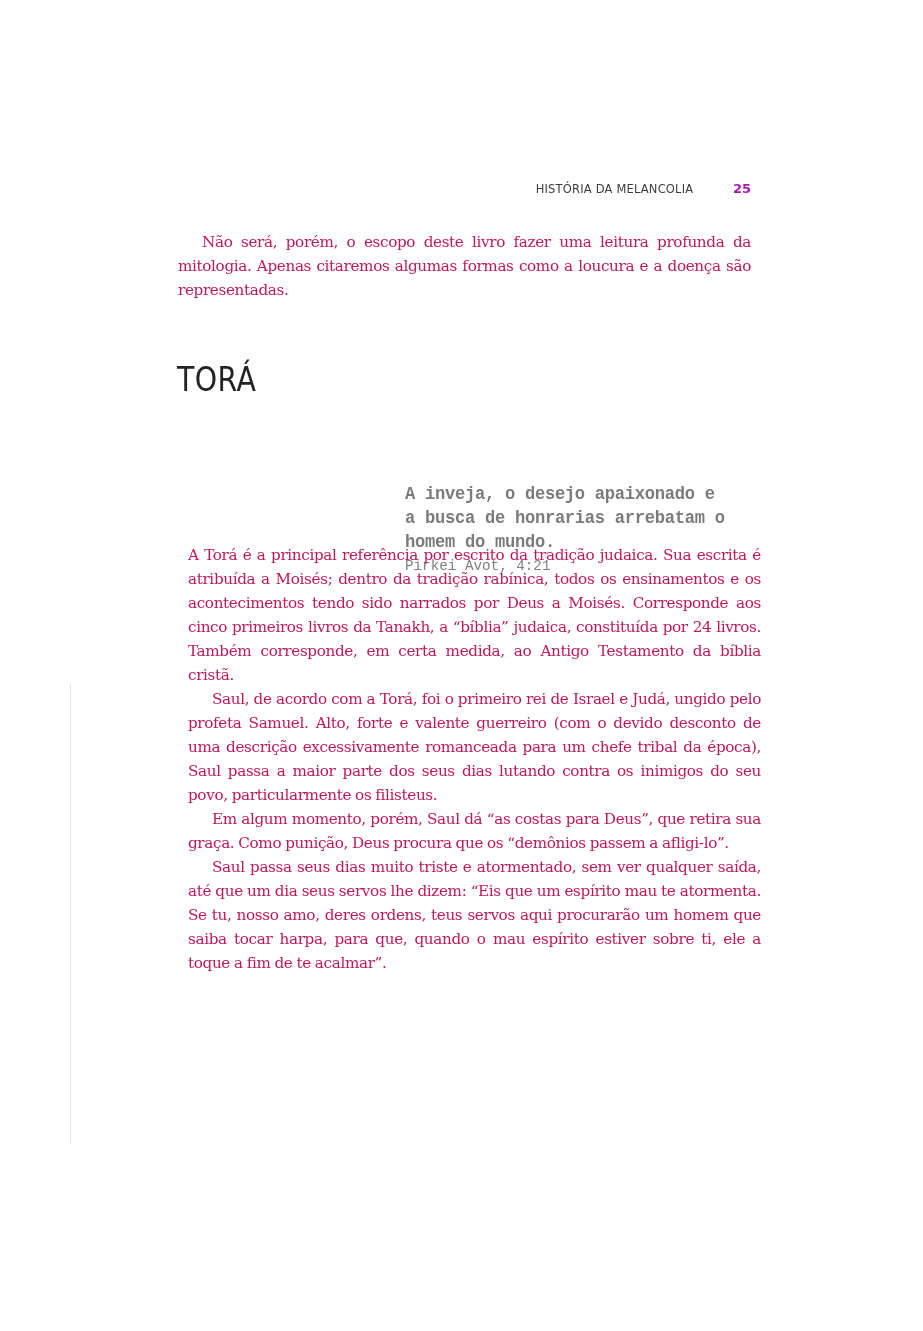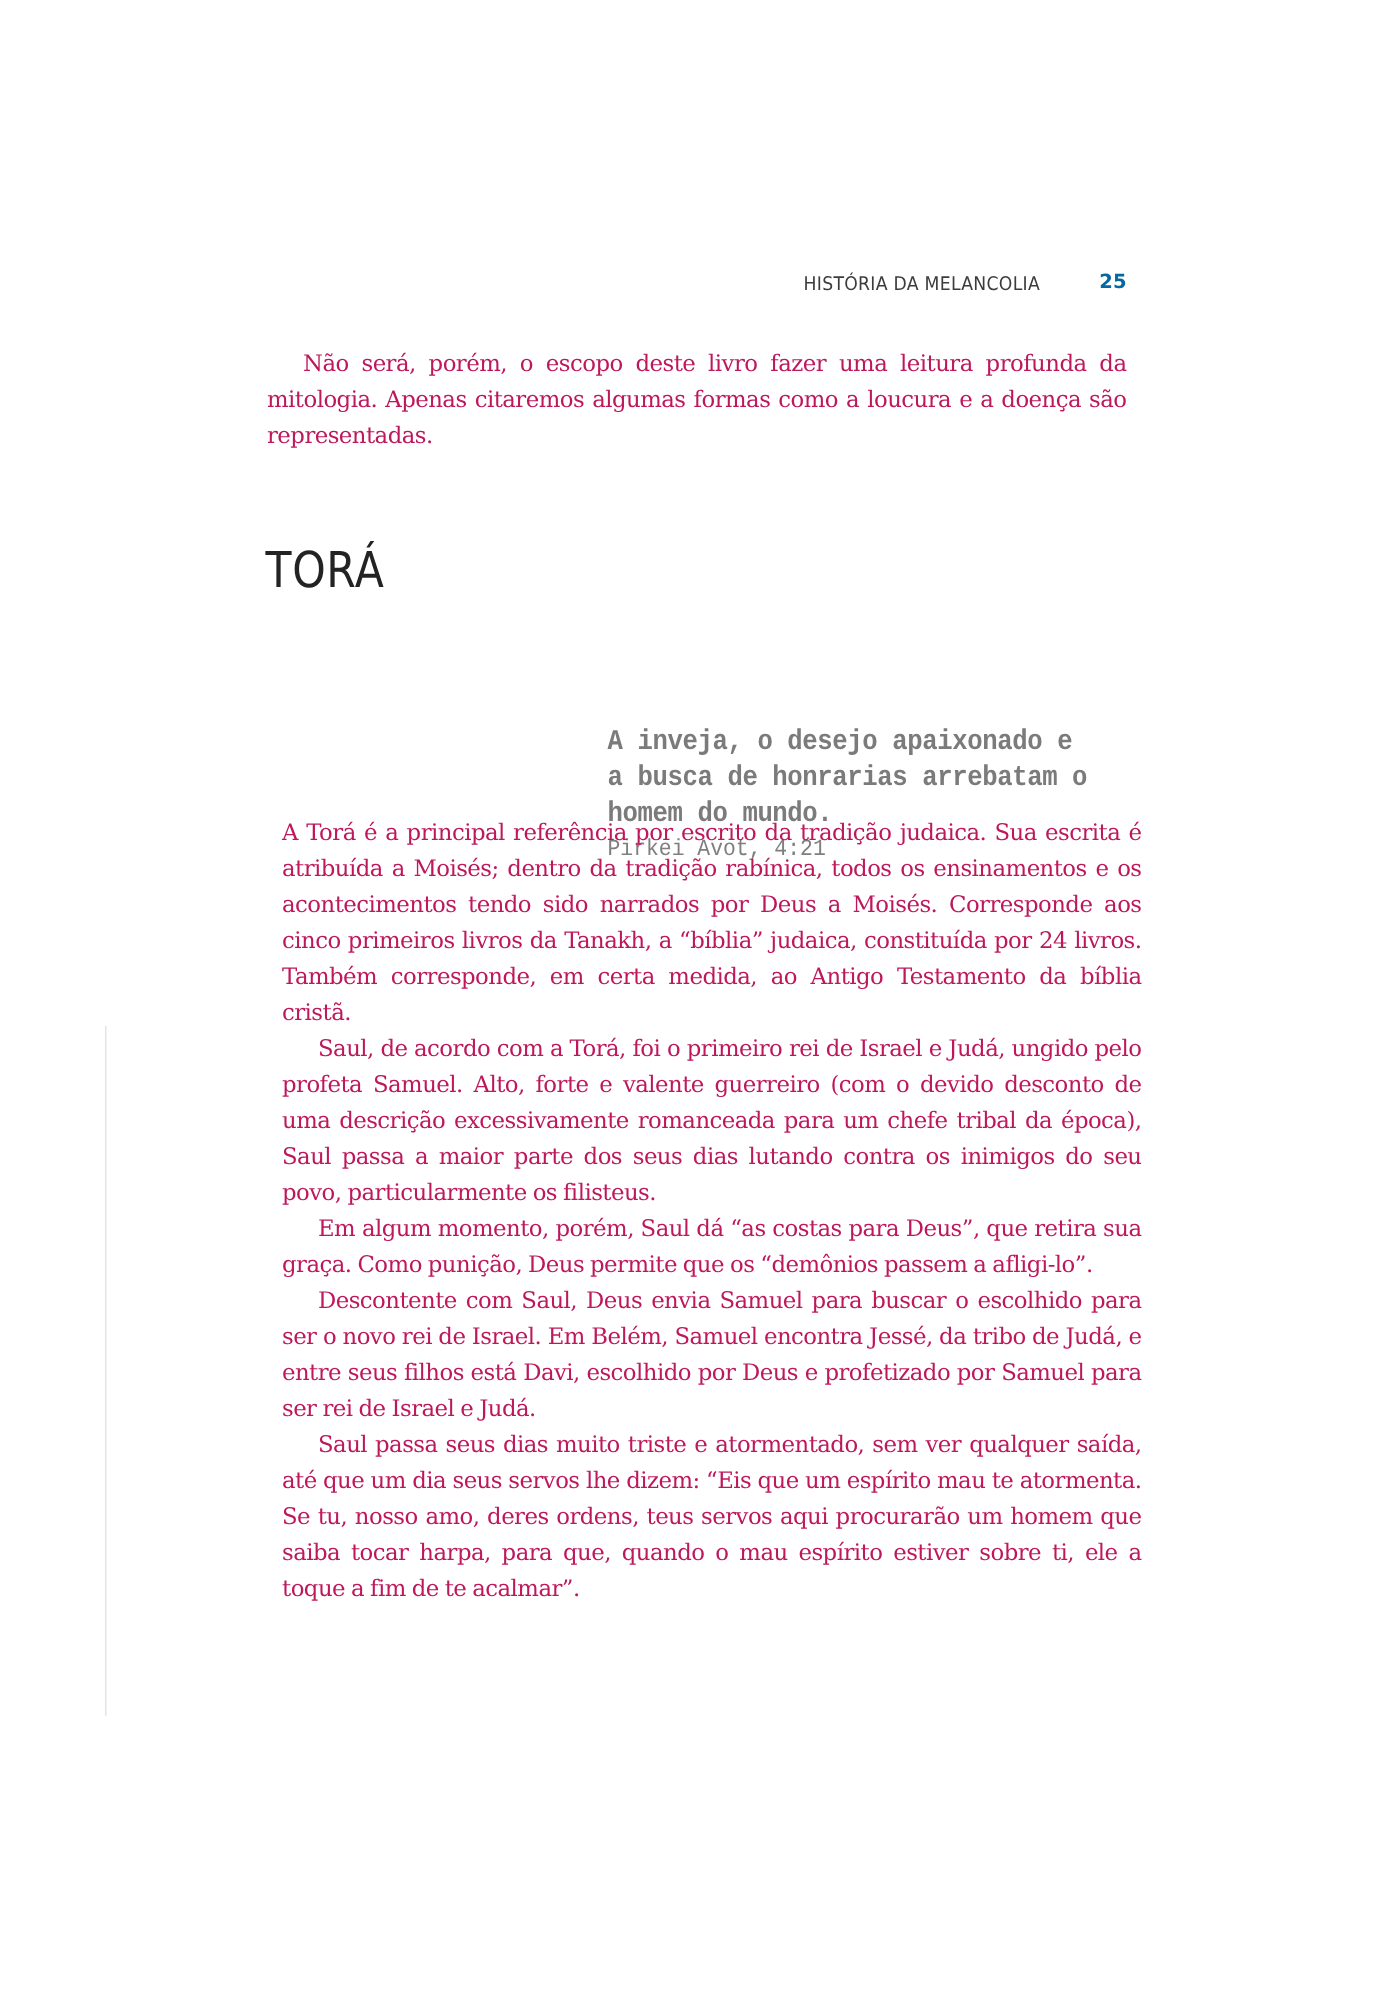--- a/index.html
+++ b/index.html
@@ -49,21 +49,21 @@
       font-family: "DejaVu Sans", sans-serif;
       transform: scaleX(0.92);
       transform-origin: right center;
     }
     .page-number {
       position: absolute;
       right: 0;
       top: 0;
       font-size: 13px;
       font-weight: bold;
-      color: #0369a1;
+      color: #a21caf;
       font-family: "DejaVu Sans", sans-serif;
     }
     .body-text {
       position: absolute;
       left: 178px;
       width: 573px;
       font-family: "DejaVu Serif", serif;
       font-size: 15.2px;
       line-height: 24px;
       color: #be185d;
@@ -146,18 +146,17 @@
   <h2 class="section-heading">TORÁ</h2>
 
   <div class="epigraph">
     <p class="epigraph-quote">A inveja, o desejo apaixonado e a busca de honrarias arrebatam o homem do mundo.</p>
     <p class="epigraph-source">Pirkei Avot, 4:21</p>
   </div>
 
   <div class="body-text main">
     <p class="no-indent">A Torá é a principal referência por escrito da tradição judaica. Sua escrita é atribuída a Moisés; dentro da tradição rabínica, todos os ensi­namentos e os acontecimentos tendo sido narrados por Deus a Moisés. Corresponde aos cinco primeiros livros da Tanakh, a “bíblia” judaica, constituída por 24 livros. Também corresponde, em certa medida, ao Antigo Testamento da bíblia cristã.</p>
     <p>Saul, de acordo com a Torá, foi o primeiro rei de Israel e Judá, un­gido pelo profeta Samuel. Alto, forte e valente guerreiro (com o devido desconto de uma descrição excessivamente romanceada para um chefe tribal da época), Saul passa a maior parte dos seus dias lutando contra os inimigos do seu povo, particularmente os filisteus.</p>
-    <p>Em algum momento, porém, Saul dá “as costas para Deus”, que re­tira sua graça. Como punição, Deus permite que os “demônios passem a afligi-lo”.</p>
-    <p>Descontente com Saul, Deus envia Samuel para buscar o escolhido para ser o novo rei de Israel. Em Belém, Samuel encontra Jessé, da tribo de Judá, e entre seus filhos está Davi, escolhido por Deus e profetizado por Samuel para ser rei de Israel e Judá.</p>
+    <p>Em algum momento, porém, Saul dá “as costas para Deus”, que re­tira sua graça. Como punição, Deus procura que os “demônios passem a afligi-lo”.</p>
     <p>Saul passa seus dias muito triste e atormentado, sem ver qualquer saída, até que um dia seus servos lhe dizem: “Eis que um espírito mau te atormenta. Se tu, nosso amo, deres ordens, teus servos aqui procura­rão um homem que saiba tocar harpa, para que, quando o mau espírito estiver sobre ti, ele a toque a fim de te acalmar”.</p>
   </div>
 
 </div>
 
 </body></html>

